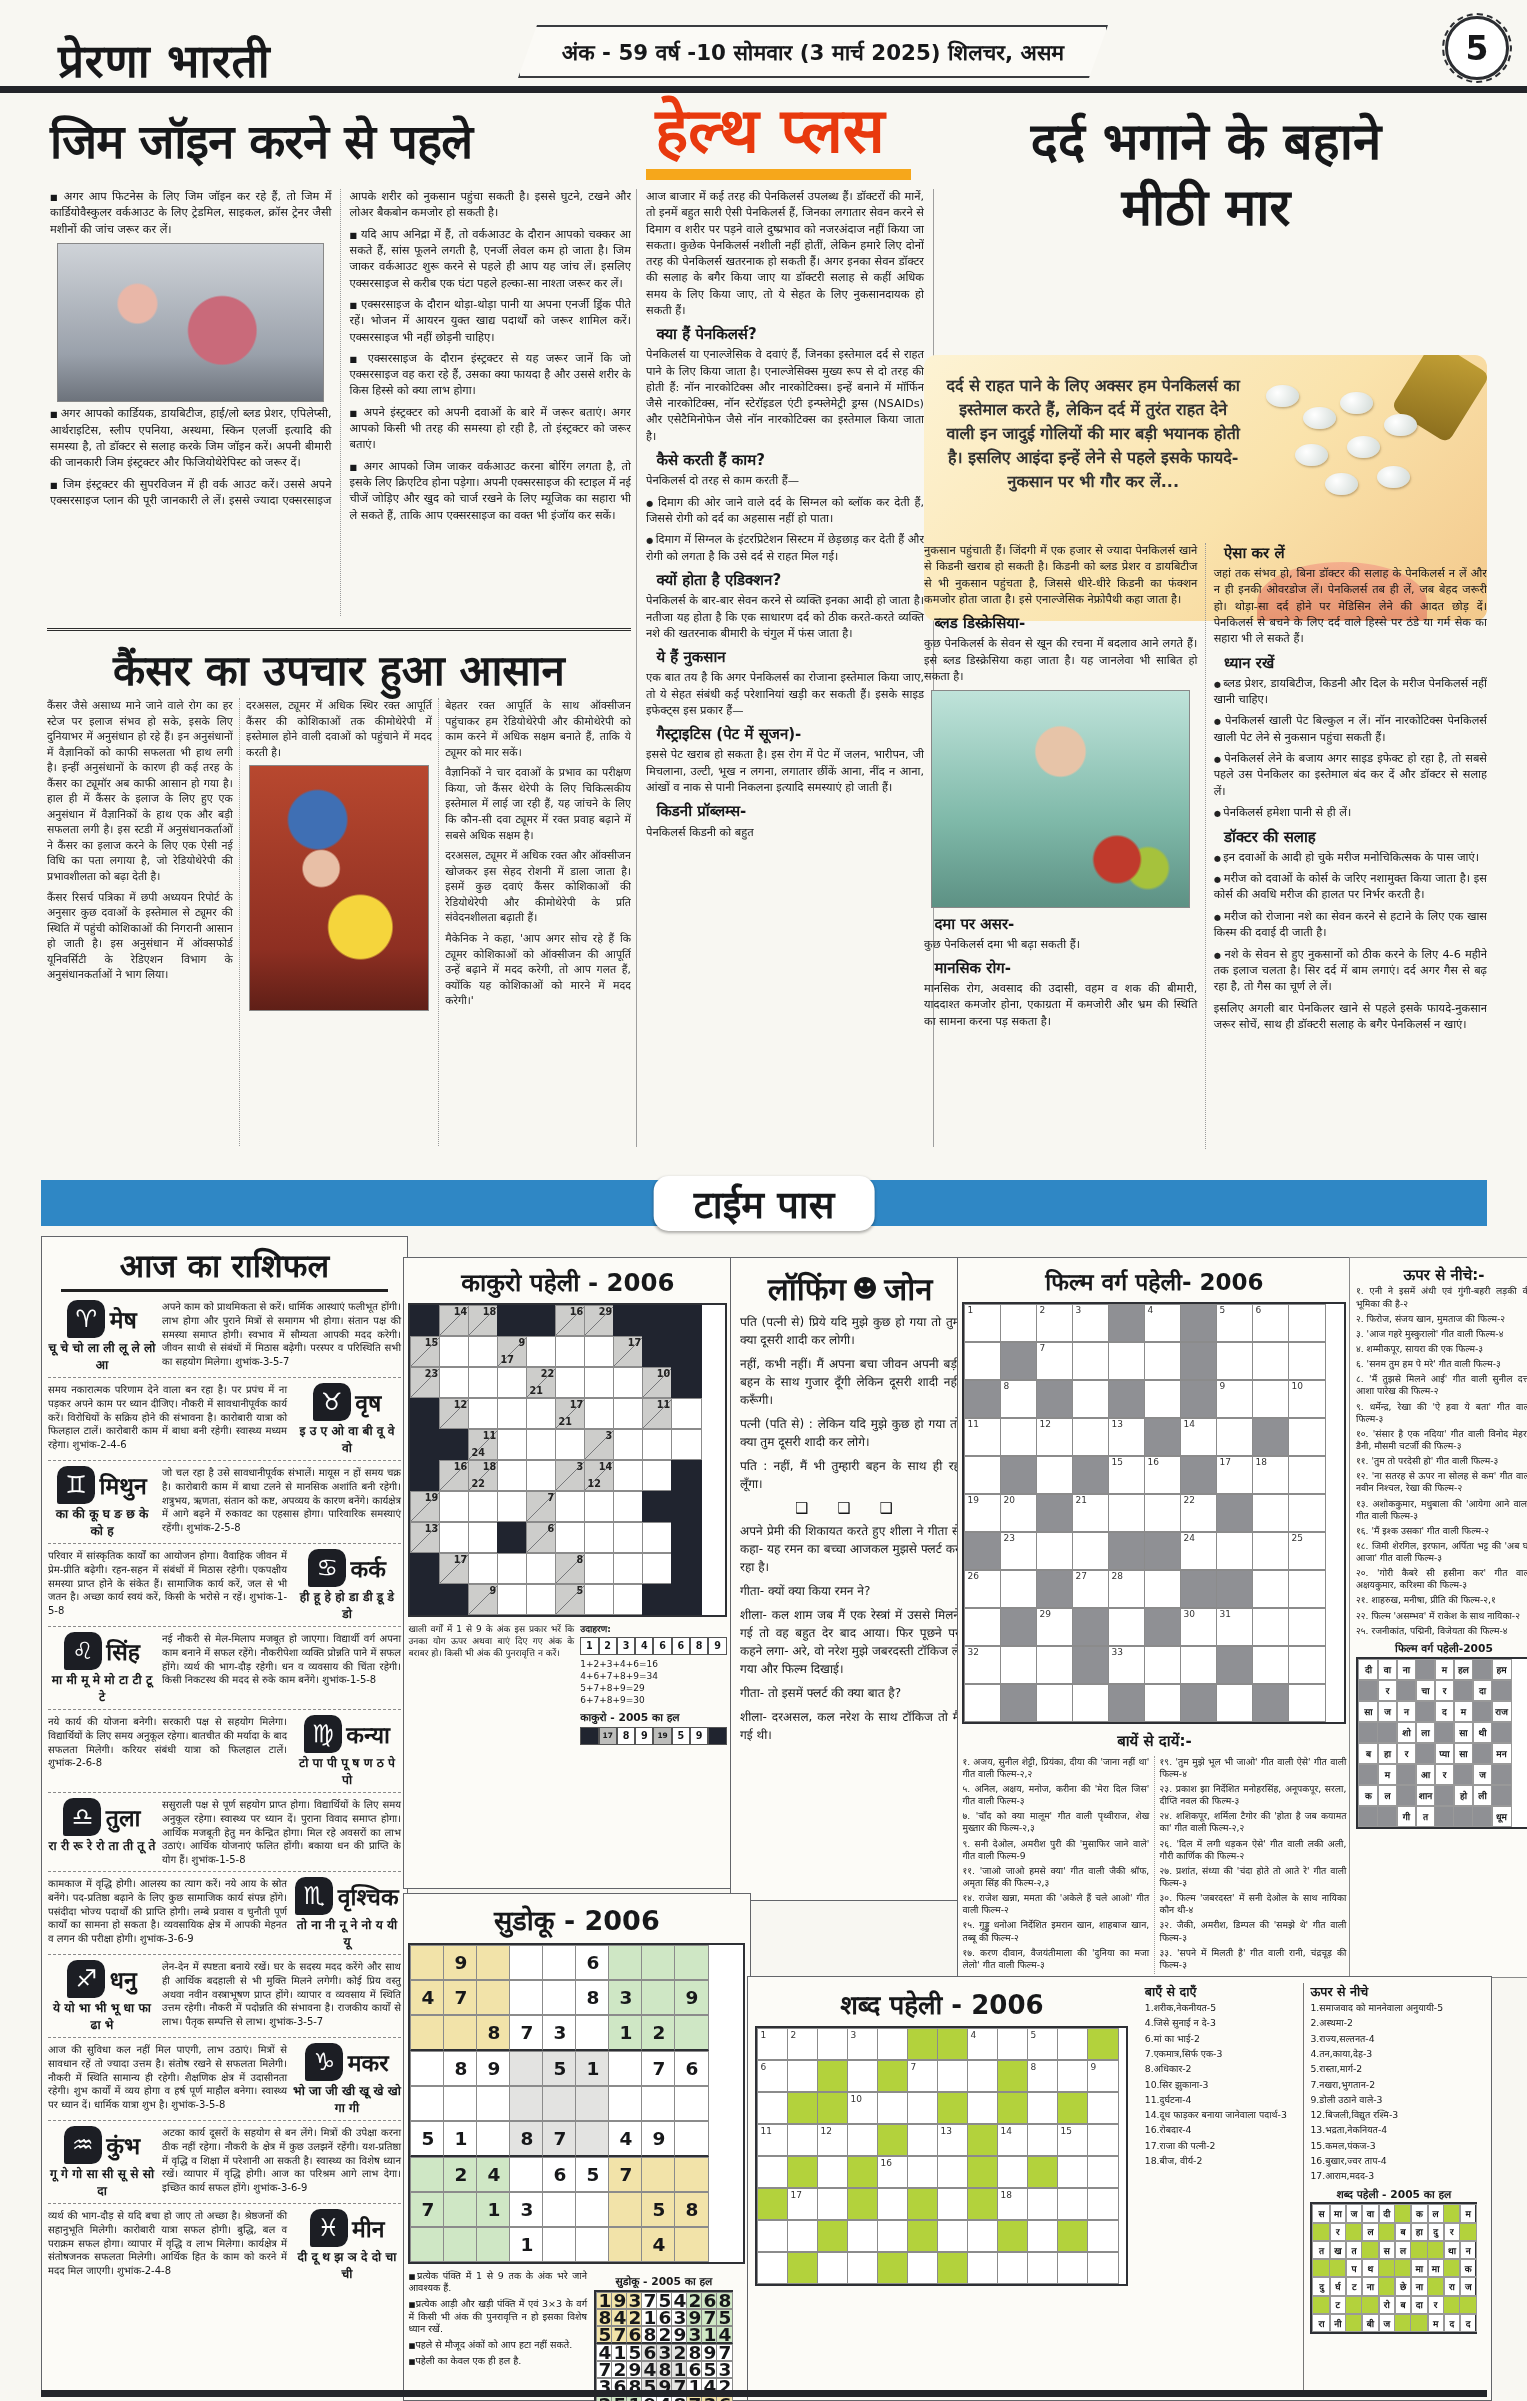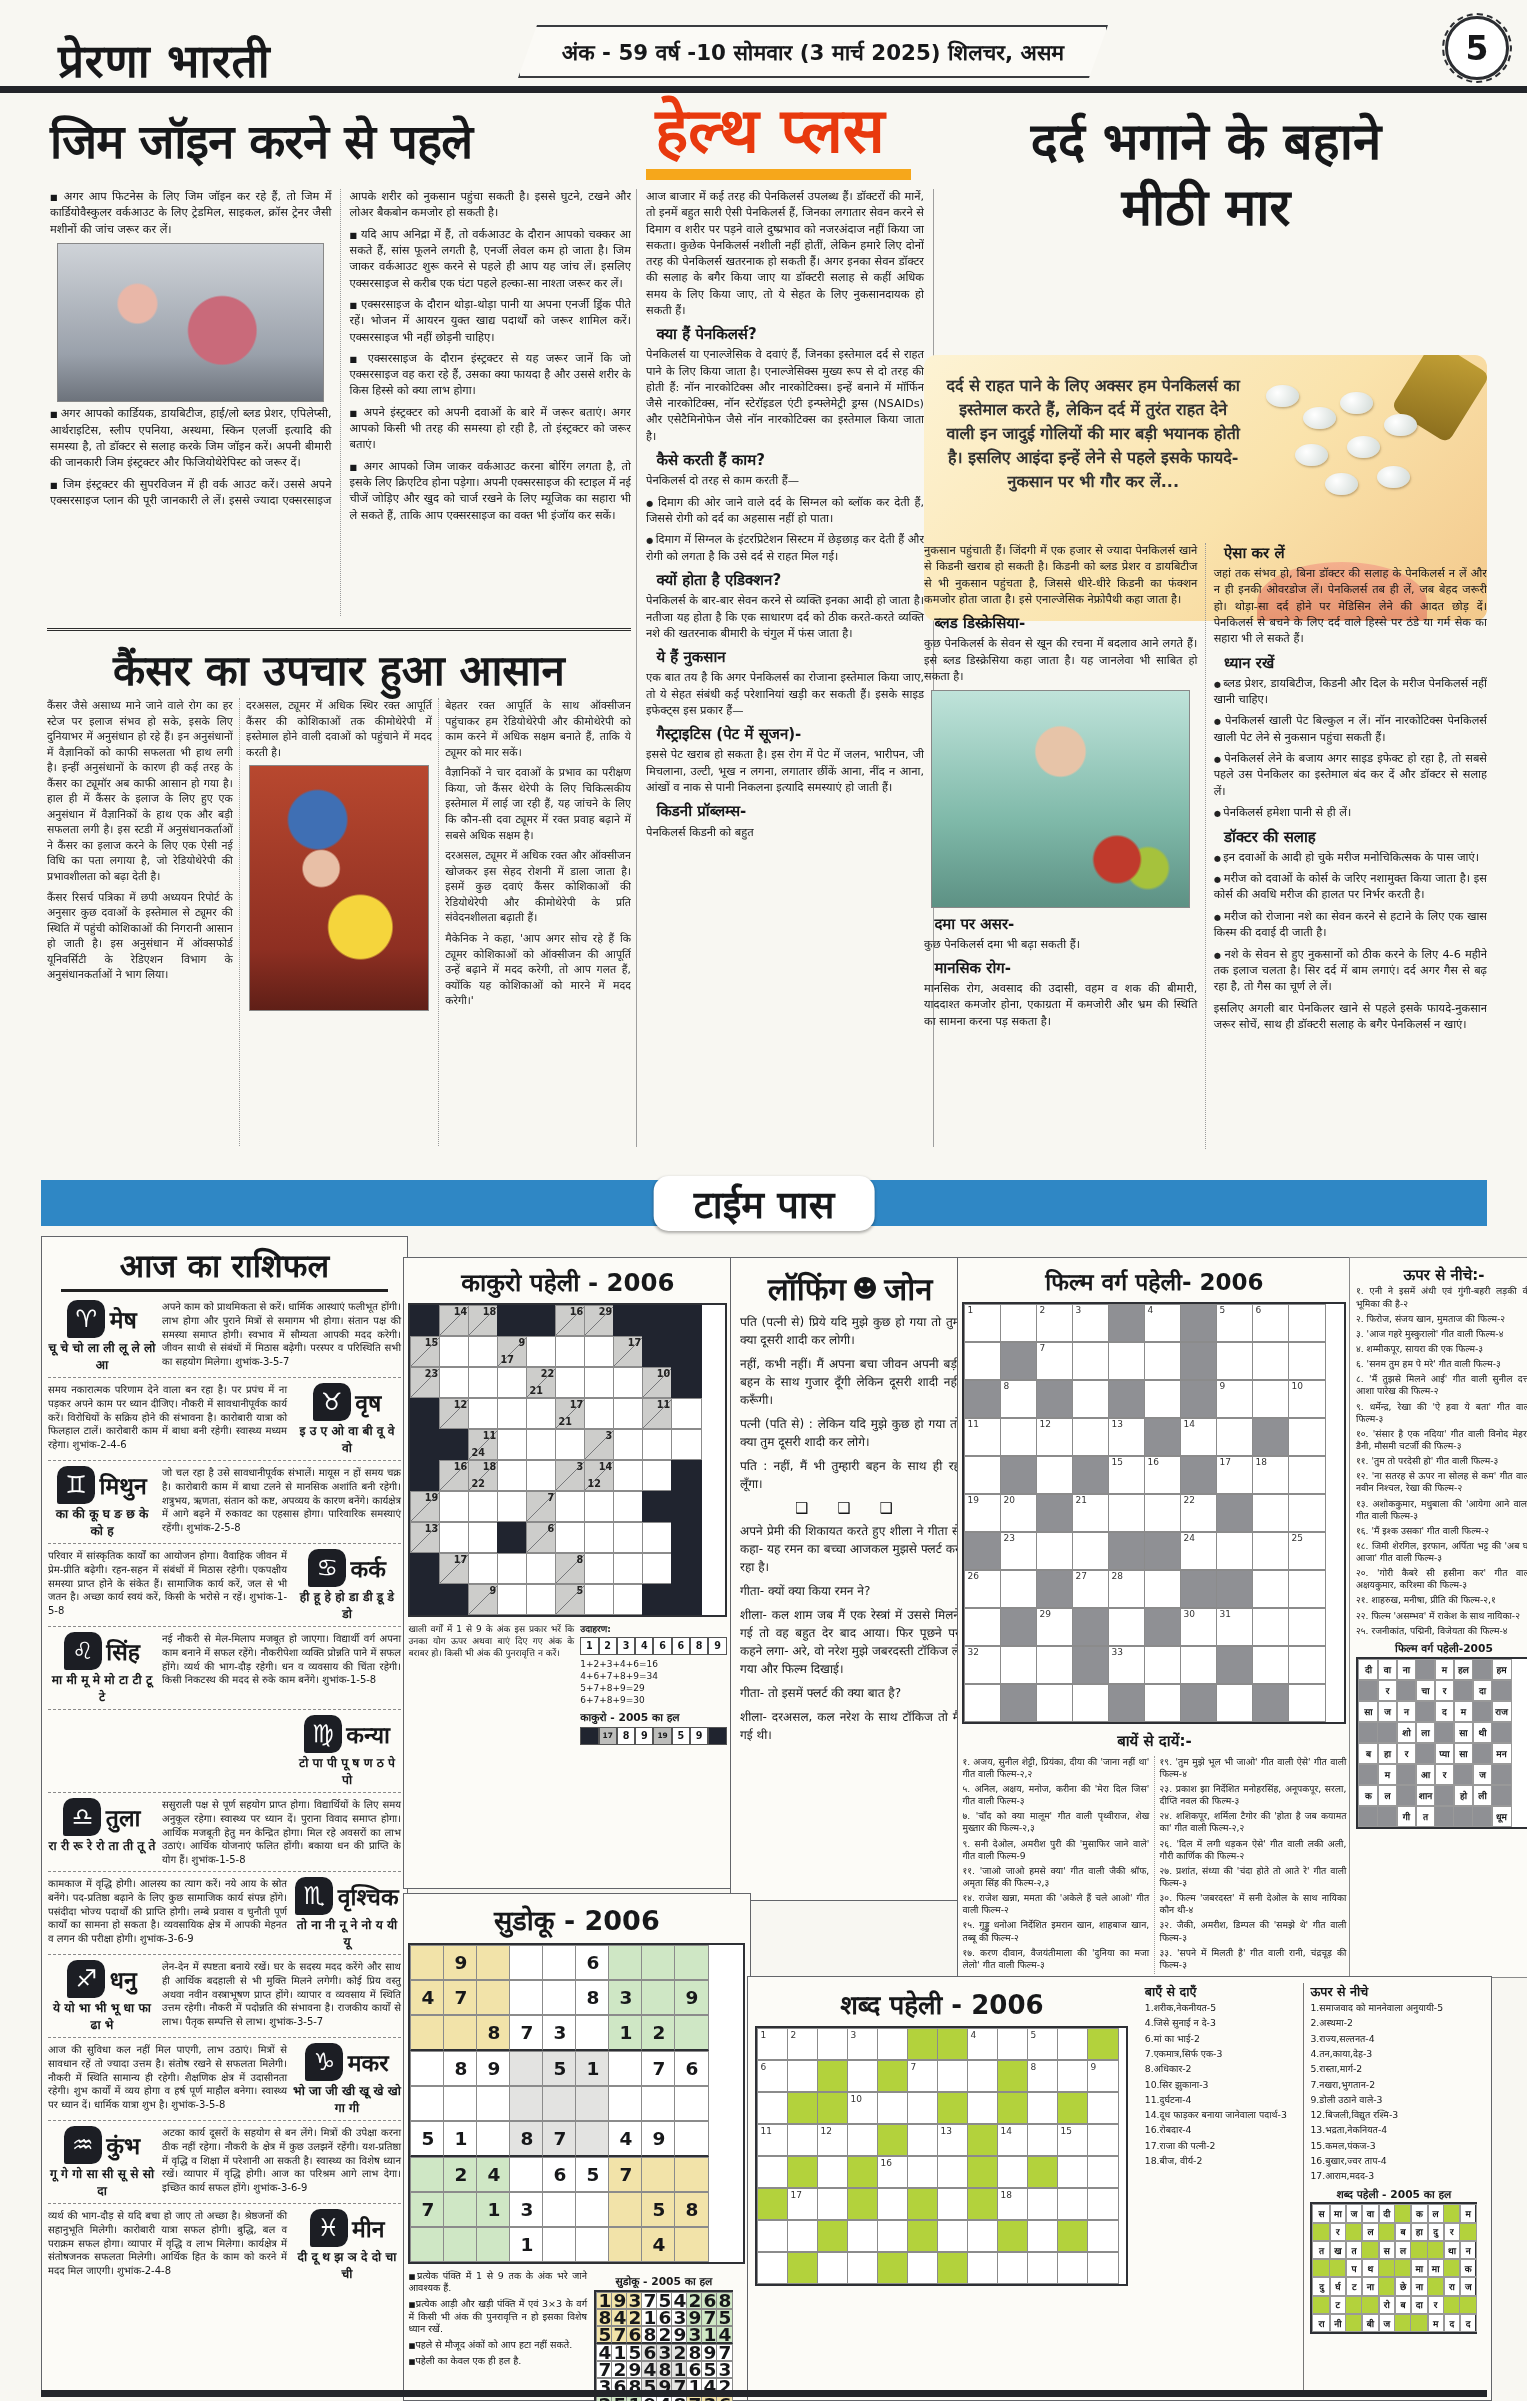--- a/index.html
+++ b/index.html
@@ -306,20 +306,21 @@
           <div class="rzt">नई नौकरी से मेल-मिलाप मजबूत हो जाएगा। विद्यार्थी वर्ग अपना काम बनाने में सफल रहेंगे। नौकरीपेशा व्यक्ति प्रोन्नति पाने में सफल होंगे। व्यर्थ की भाग-दौड़ रहेगी। धन व व्यवसाय की चिंता रहेगी। किसी निकटस्थ की मदद से रुके काम बनेंगे। शुभांक-1-5-8</div>
         </div>
         <div class="rz rev">
           <div class="rzb">
             <div class="rzrow">
               <div class="rzi">♍</div>
               <div class="rzn">कन्या</div>
             </div>
             <div class="rzs">टो पा पी पू ष ण ठ पे पो</div>
           </div>
+          <div class="rzt">नये कार्य की योजना बनेगी। सरकारी पक्ष से सहयोग मिलेगा। विद्यार्थियों के लिए समय अनुकूल रहेगा। बातचीत की मर्यादा के बाद सफलता मिलेगी। करियर संबंधी यात्रा को फिलहाल टालें। शुभांक-2-6-8</div>
         </div>
         <div class="rz">
           <div class="rzb">
             <div class="rzrow">
               <div class="rzi">♎</div>
               <div class="rzn">तुला</div>
             </div>
             <div class="rzs">रा री रू रे रो ता ती तू ते</div>
           </div>
           <div class="rzt">ससुराली पक्ष से पूर्ण सहयोग प्राप्त होगा। विद्यार्थियों के लिए समय अनुकूल रहेगा। स्वास्थ्य पर ध्यान दें। पुराना विवाद समाप्त होगा। आर्थिक मजबूती हेतु मन केन्द्रित होगा। मिल रहे अवसरों का लाभ उठाएं। आर्थिक योजनाएं फलित होंगी। बकाया धन की प्राप्ति के योग हैं। शुभांक-1-5-8</div>

